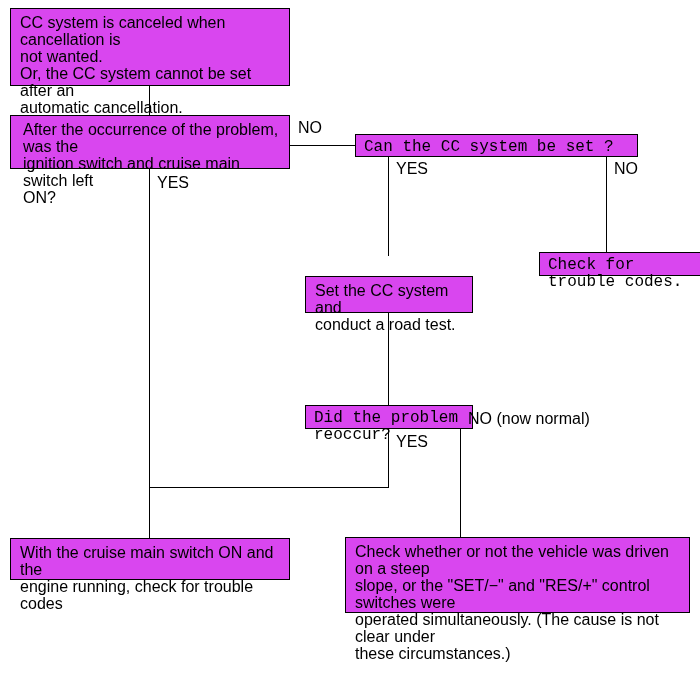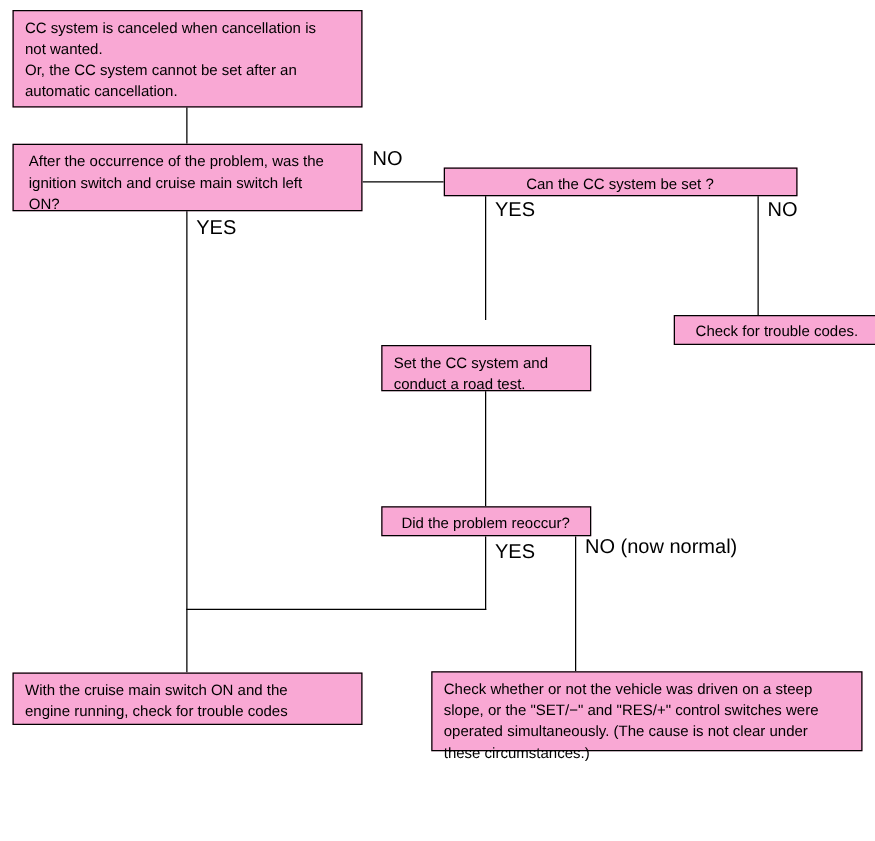--- a/index.html
+++ b/index.html
@@ -16,37 +16,37 @@
   #flowchart {
     position: relative;
     width: 700px;
     height: 673px;
     background: #ffffff;
     overflow: hidden;
   }
   .node {
     position: absolute;
     border: 1px solid #000000;
-    background: #f9a8d4;
-    font-size: 12px;
+    background: #d946ef;
+    font-size: 16px;
     line-height: 17px;
     color: #000000;
     z-index: 3;
   }
   .node .node-text {
     display: block;
     white-space: pre-line;
   }
   .node.pad-left {
     padding: 5px 8px 6px 9px;
     text-align: left;
   }
   .node.pad-center {
     padding: 4px 9px 5px 8px;
-    text-align: center;
+    font-family: Liberation Mono, monospace;
   }
   .edge-label {
     position: absolute;
     font-size: 16px;
     line-height: 14px;
     color: #000000;
     white-space: nowrap;
     z-index: 4;
   }
   .line-v {
@@ -120,33 +120,33 @@
 
   <div class="node pad-left" style="left:10px; top:538px; width:280px; height:42px;">
     <span class="node-text">With the cruise main switch ON and the
 engine running, check for trouble codes</span>
   </div>
 
   <div class="node pad-center" style="left:305px; top:405px; width:168px; height:24px;">
     <span class="node-text">Did the problem reoccur?</span>
   </div>
 
-  <div class="node pad-left" style="left:345px; top:537px; width:345px; height:64px;">
+  <div class="node pad-left" style="left:345px; top:537px; width:345px; height:76px;">
     <span class="node-text">Check whether or not the vehicle was driven on a steep
 slope, or the "SET/−" and "RES/+" control switches were
 operated simultaneously. (The cause is not clear under
 these circumstances.)</span>
   </div>
 
   <div class="edge-label" style="left:298px; top:121px;">NO</div>
 
   <div class="edge-label" style="left:157px; top:176px;">YES</div>
 
   <div class="edge-label" style="left:396px; top:162px;">YES</div>
 
   <div class="edge-label" style="left:614px; top:162px;">NO</div>
 
   <div class="edge-label" style="left:396px; top:435px;">YES</div>
 
-  <div class="edge-label" style="left:468px; top:431px;text-align:center;">NO (now normal)</div>
+  <div class="edge-label" style="left:468px; top:412px;text-align:center;">NO (now normal)</div>
 
 
 </div>
 
 </body></html>

